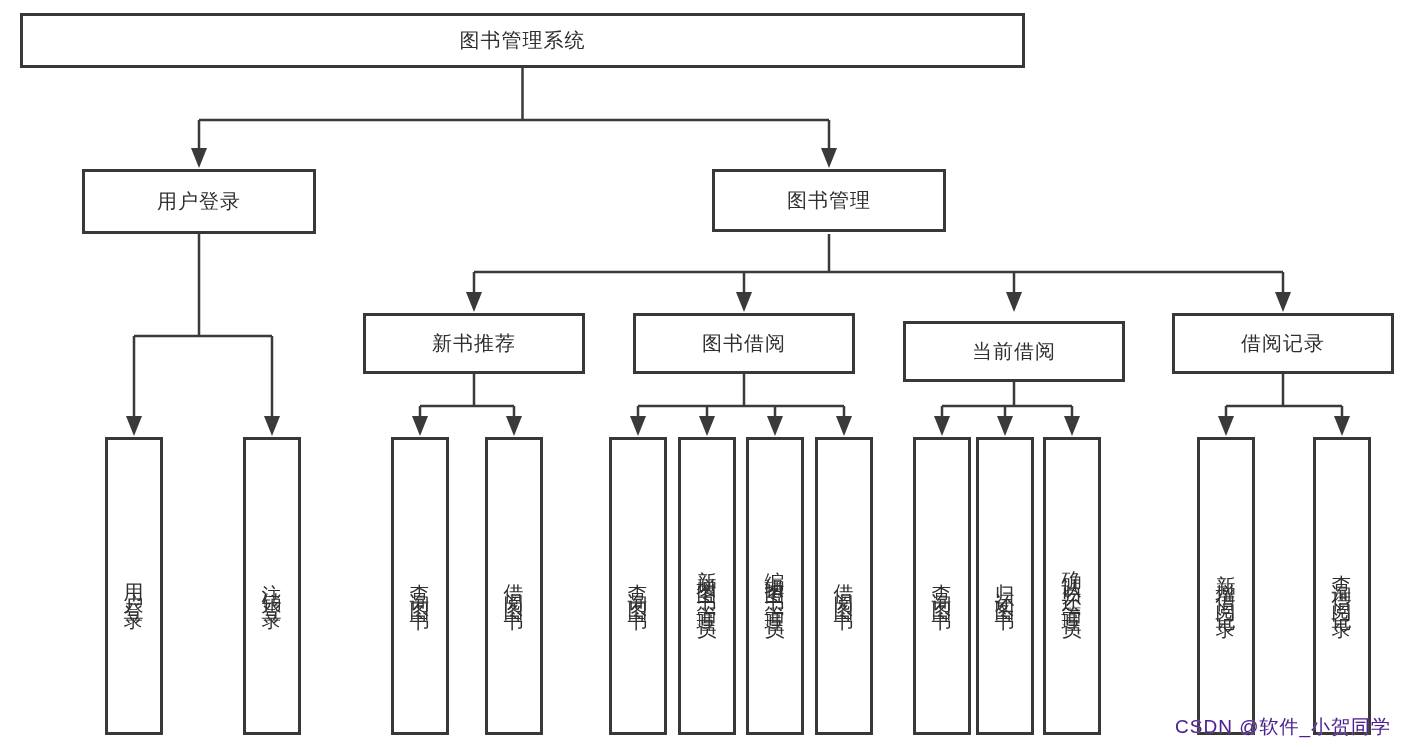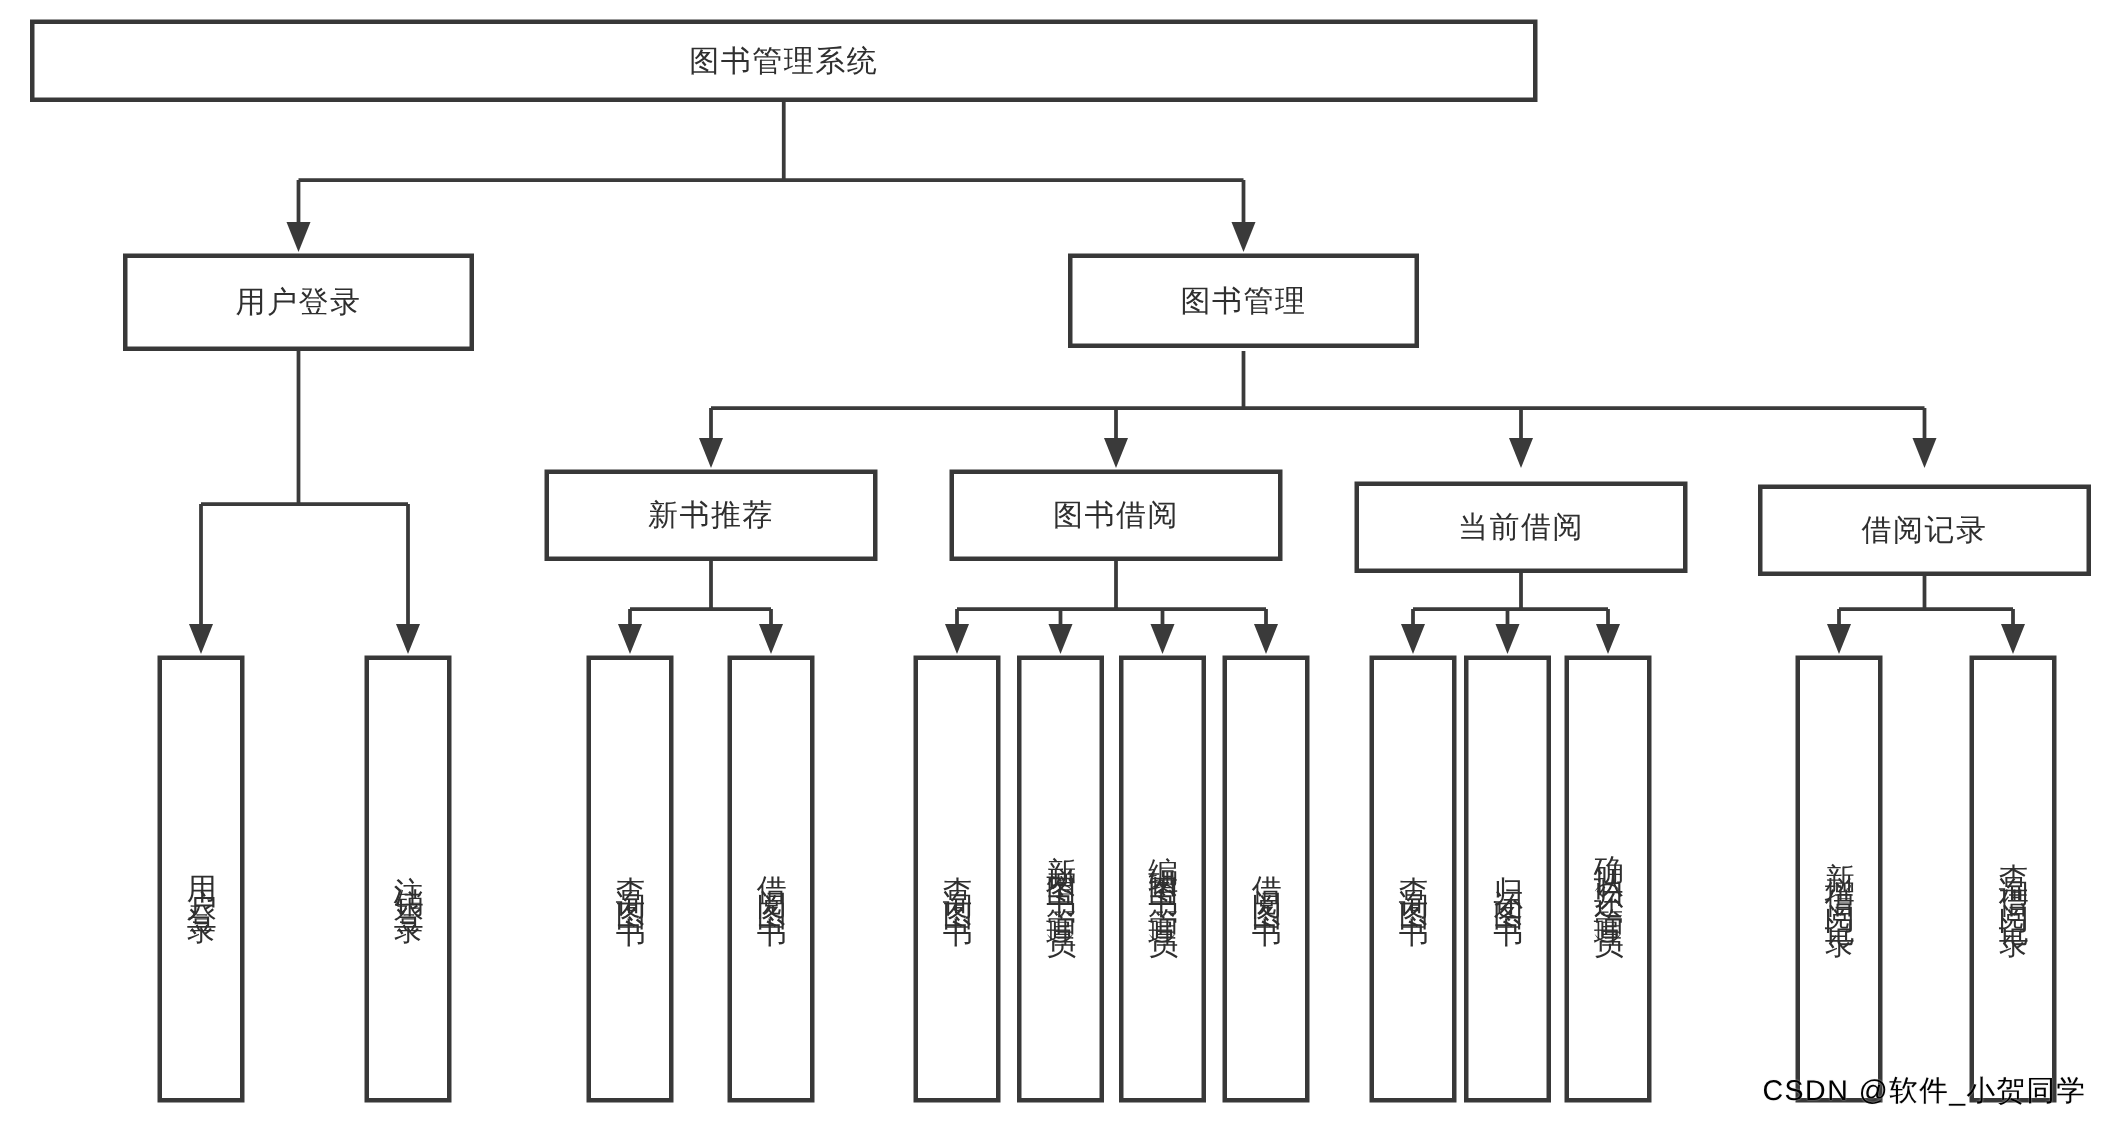--- a/index.html
+++ b/index.html
@@ -15,21 +15,21 @@
   .vbox{width:58px;top:437px;height:298px;}
   .vlabel{
     writing-mode:vertical-rl;text-orientation:mixed;
     font-size:20px;line-height:1;letter-spacing:9px;white-space:nowrap;
   }
   .vbox.long .vlabel{letter-spacing:7px;}
   svg#wires{position:absolute;left:0;top:0;z-index:1;}
   .node{z-index:2;}
   #watermark{
     position:absolute;right:14px;bottom:7px;z-index:5;
-    font-size:19px;color:#000000;letter-spacing:1px;white-space:nowrap;
+    font-size:19px;color:#4c1d95;letter-spacing:1px;white-space:nowrap;
     text-shadow:0 0 1px #d8d8d8;
   }
 </style>
 </head>
 <body>
 
 <div id="canvas">
 
   <svg id="wires" width="1405" height="747" viewBox="0 0 1405 747" fill="none" stroke="#3a3a3a" stroke-width="2.5">
 
@@ -94,21 +94,21 @@
 
   <div class="node" style="left:633px;top:313px;width:222px;height:61px;">
     <span class="hlabel">图书借阅</span>
   </div>
   <div class="node" style="left:363px;top:313px;width:222px;height:61px;">
     <span class="hlabel">新书推荐</span>
   </div>
   <div class="node" style="left:903px;top:305px;width:222px;height:61px;margin-top:16px;">
     <span class="hlabel">当前借阅</span>
   </div>
-  <div class="node" style="left:1172px;top:313px;width:222px;height:61px;margin-top:10px;">
+  <div class="node" style="left:1172px;top:313px;width:222px;height:61px;">
     <span class="hlabel">借阅记录</span>
   </div>
 
   <div class="node vbox" style="left:105px;">
     <span class="vlabel">用户登录</span>
   </div>
   <div class="node vbox" style="left:243px;">
     <span class="vlabel">注销登录</span>
   </div>
 

